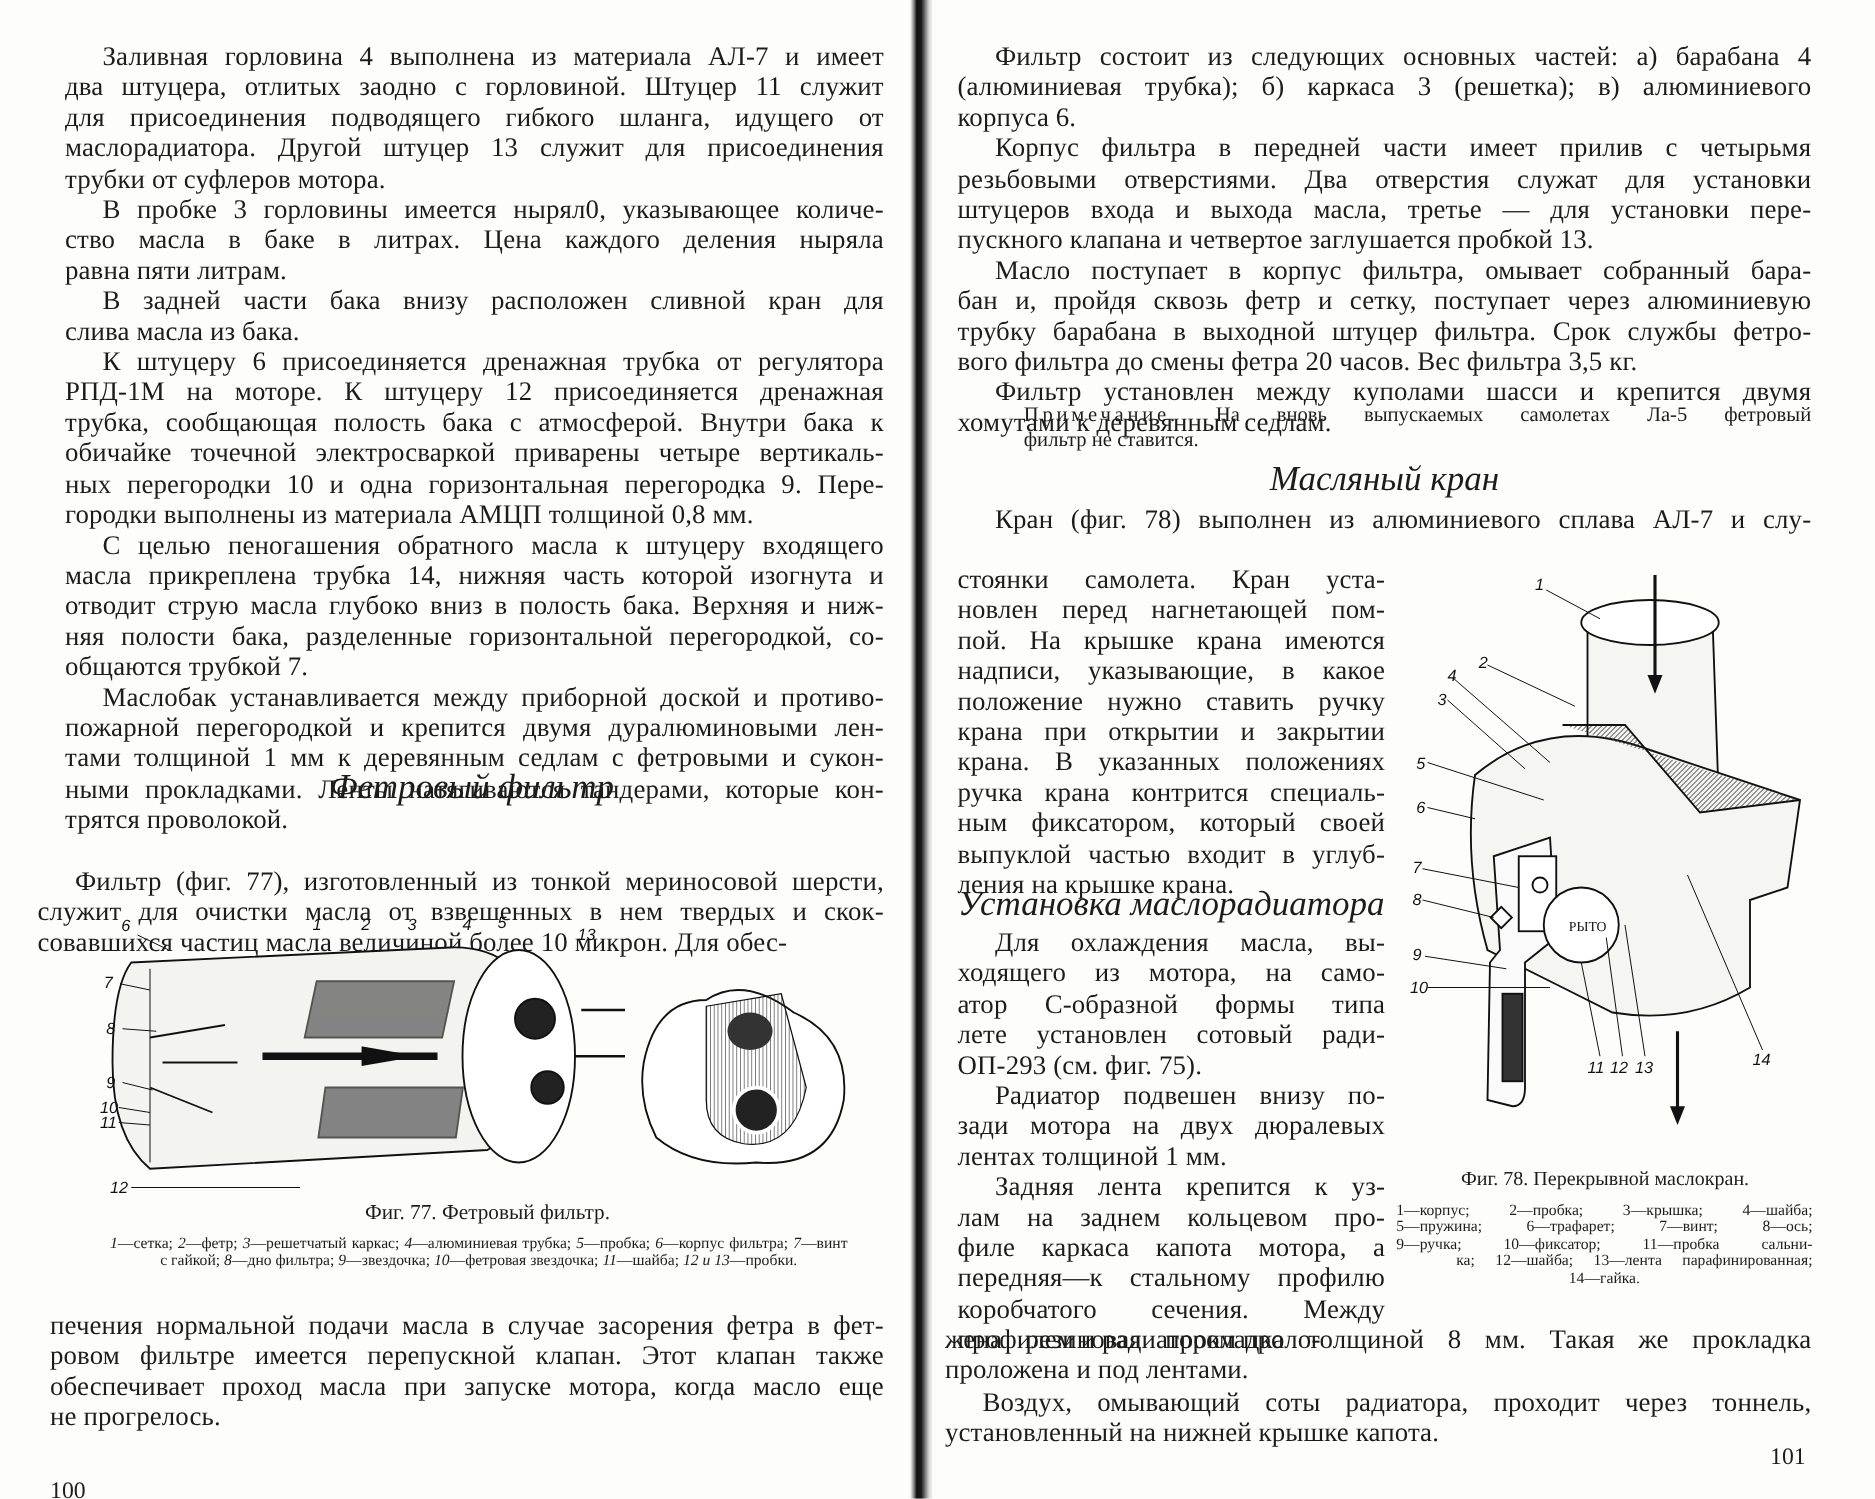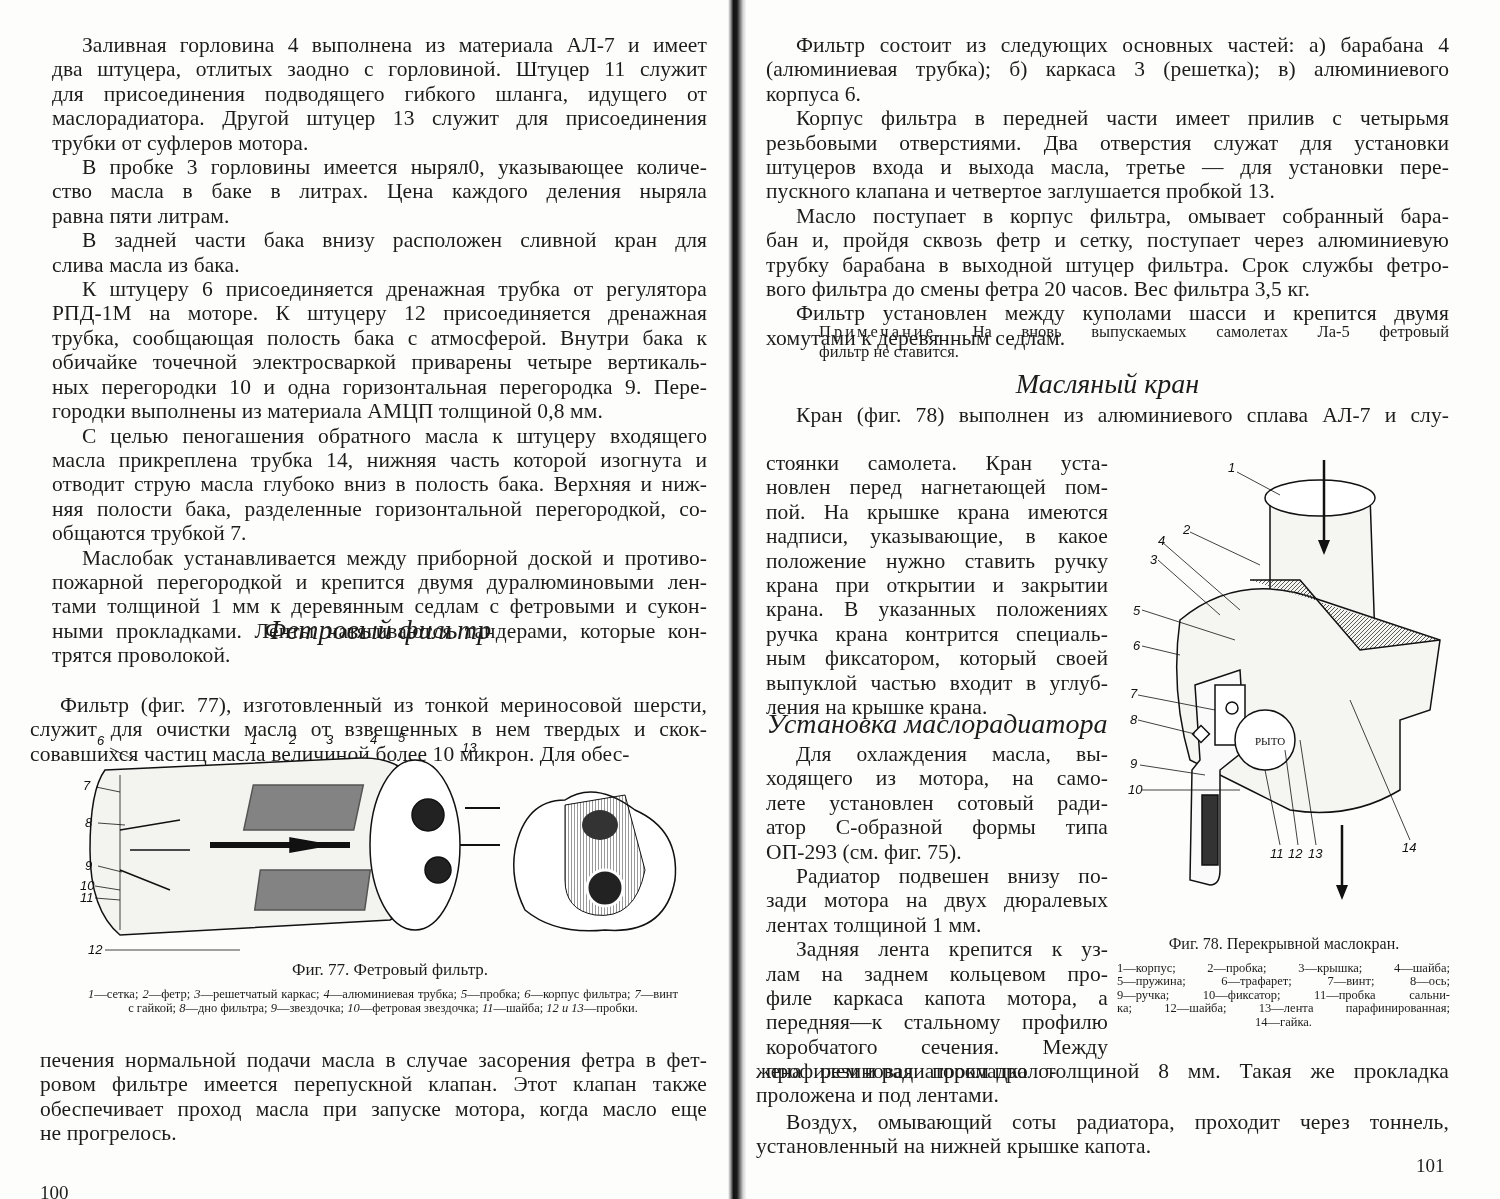--- a/index.html
+++ b/index.html
@@ -213,22 +213,22 @@
         <span class="ln">выпуклой частью входит в углуб-</span>
         <span class="ln last">ления на крышке крана.</span>
       </div>
     </div>
 
   <div class="heading" style="left:22px; top:708px; width:342px;">Установка маслорадиатора</div>
   <div class="para" id="rrad" style="left:22px; top:742px; width:342px;">
       <div>
         <span class="ln indent">Для охлаждения масла, вы-</span>
         <span class="ln">ходящего из мотора, на само-</span>
+        <span class="ln">атор С-образной формы типа</span>
         <span class="ln">лете установлен сотовый ради-</span>
-        <span class="ln">атор С-образной формы типа</span>
         <span class="ln last">ОП-293 (см. фиг. 75).</span>
       </div>
       <div>
         <span class="ln indent">Радиатор подвешен внизу по-</span>
         <span class="ln">зади мотора на двух дюралевых</span>
         <span class="ln last">лентах толщиной 1 мм.</span>
       </div>
       <div>
         <span class="ln indent">Задняя лента крепится к уз-</span>
         <span class="ln">лам на заднем кольцевом про-</span>
@@ -296,21 +296,21 @@
       <text class="lbl" x="188" y="408">13</text>
       <text class="lbl" x="282" y="402">14</text>
     </g>
   </svg>
 
   <div class="caption" style="left:370px; top:935px; width:340px; font-size:16px;">Фиг. 78. Перекрывной маслокран.</div>
   <div class="legend" id="leg78" style="left:373px; top:962px; width:333px; font-size:12.5px; line-height:13.4px;">
       <div style="text-align: justify; text-align-last: justify;">1—корпус; 2—пробка; 3—крышка; 4—шайба;</div>
       <div style="text-align: justify; text-align-last: justify;">5—пружина; 6—трафарет; 7—винт; 8—ось;</div>
       <div style="text-align: justify; text-align-last: justify;">9—ручка; 10—фиксатор; 11—пробка сальни-</div>
-      <div style="text-align: justify; text-align-last: justify;">ка; 12—шайба; 13—лента парафинированная;</div>
+      <div style="text-align: justify; text-align-last: justify; margin-left: 48px;">ка; 12—шайба; 13—лента парафинированная;</div>
       <div style="text-align: center; text-align-last: center;">14—гайка.</div>
     </div>
 
   <div class="para" id="rrcont" style="left:12px; top:1059px; width:693px;">
       <div>
         <span class="ln">жена резиновая прокладка толщиной 8 мм. Такая же прокладка</span>
         <span class="ln last">проложена и под лентами.</span>
       </div>
     </div>
   <div class="para" id="rfinal" style="left:12px; top:1110px; width:693px;">

